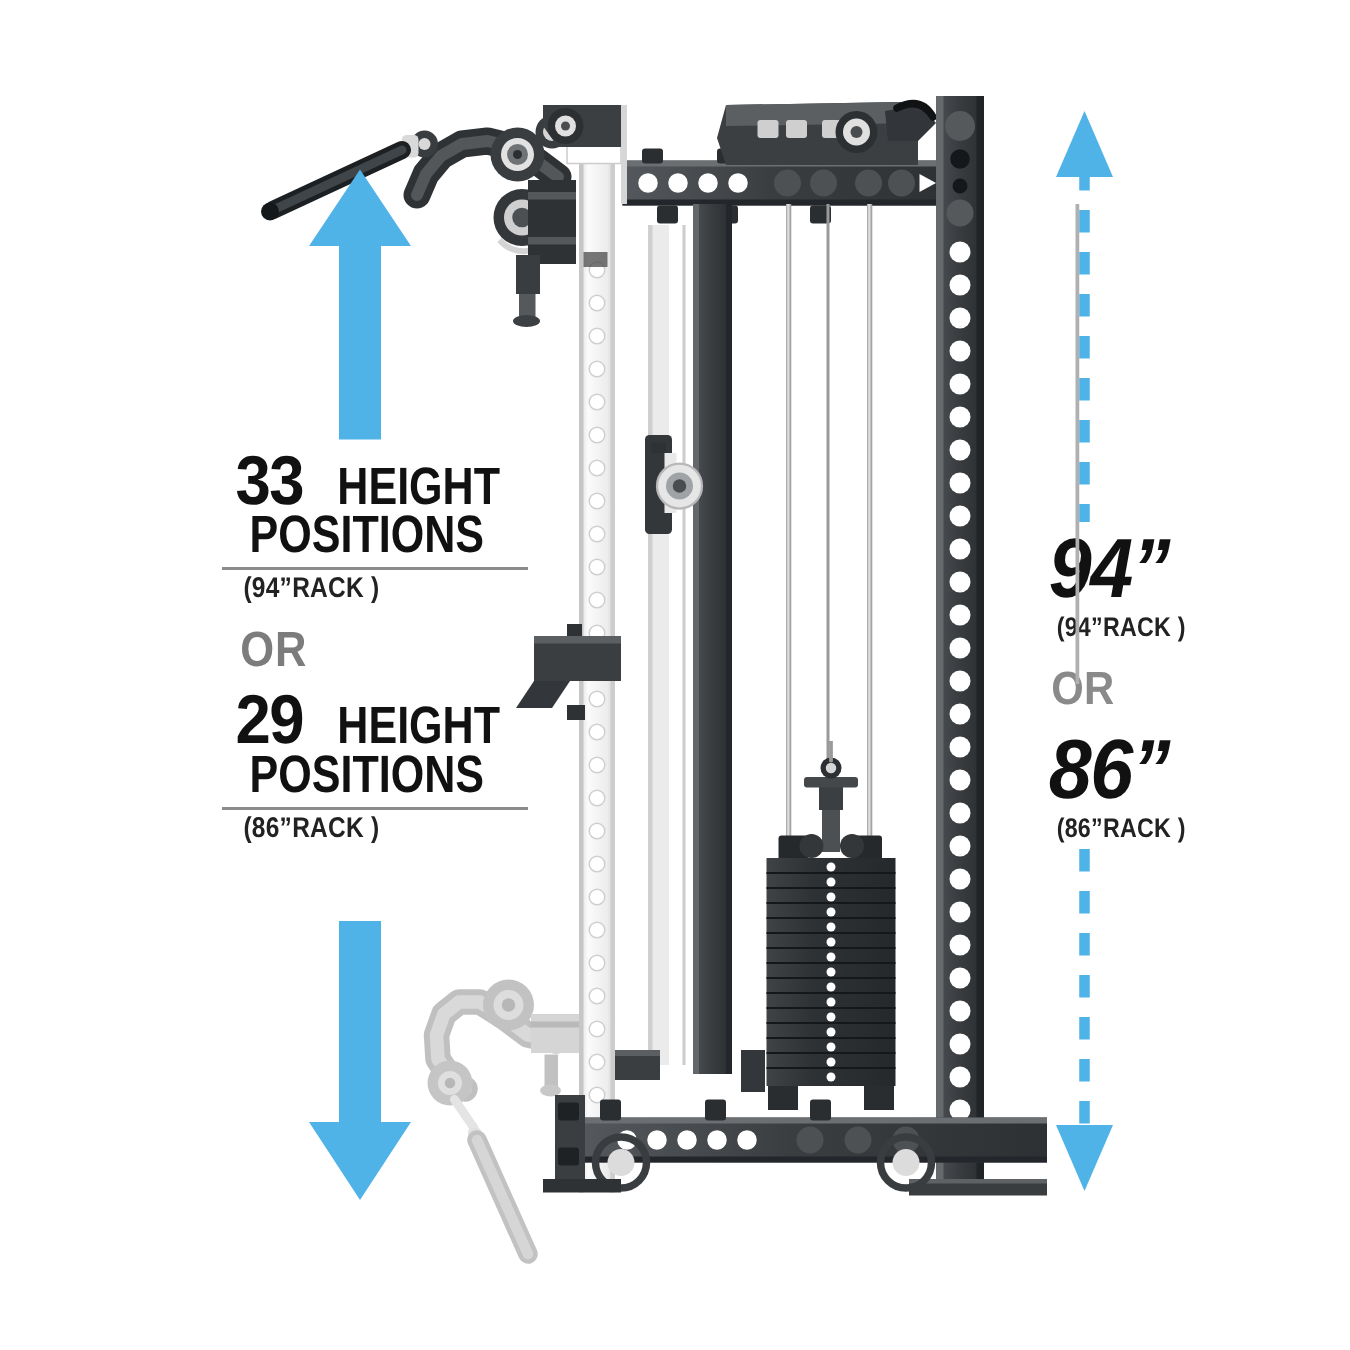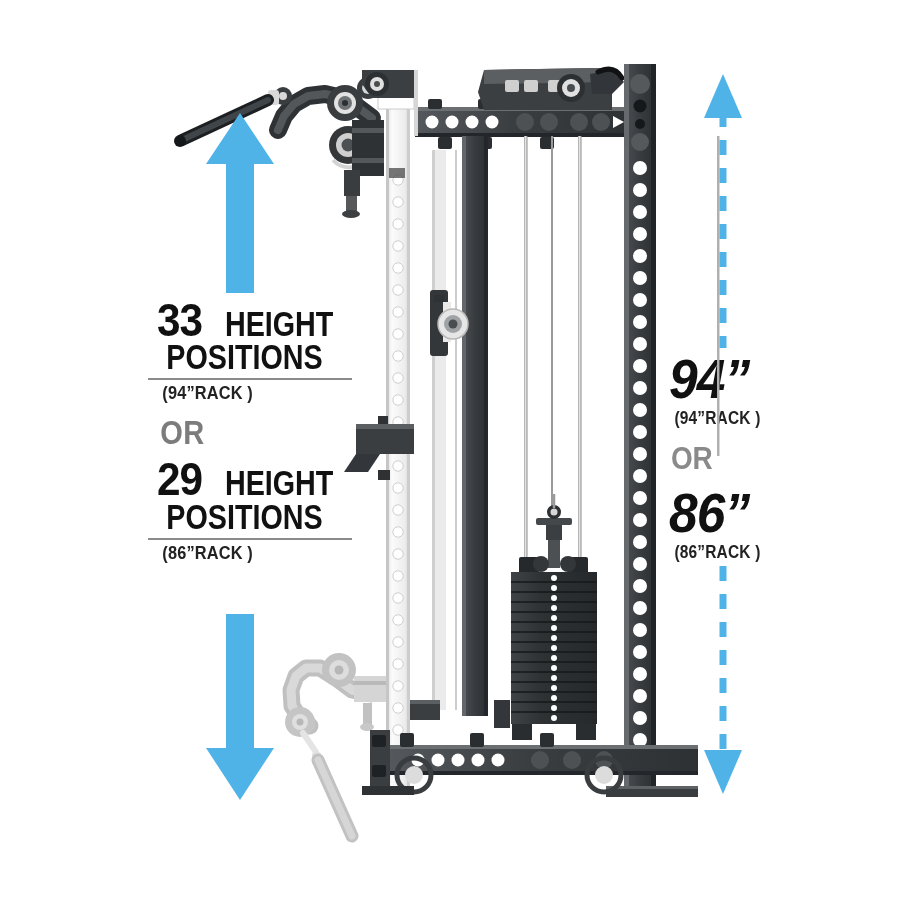--- a/index.html
+++ b/index.html
@@ -98,21 +98,21 @@
     letter-spacing: 0.5px;
     display: block;
     transform: scaleX(0.88);
     transform-origin: center;
     margin: 12px 0 10px 0;
     line-height: 1;
   }
 
   
   #right-callout {
-    left: 662px;
+    left: 692px;
     top: 352px;
     width: 178px;
   }
   .big-italic {
     font-size: 56px;
     font-weight: 700;
     font-style: italic;
     color: #111111;
     letter-spacing: -1px;
     display: block;

